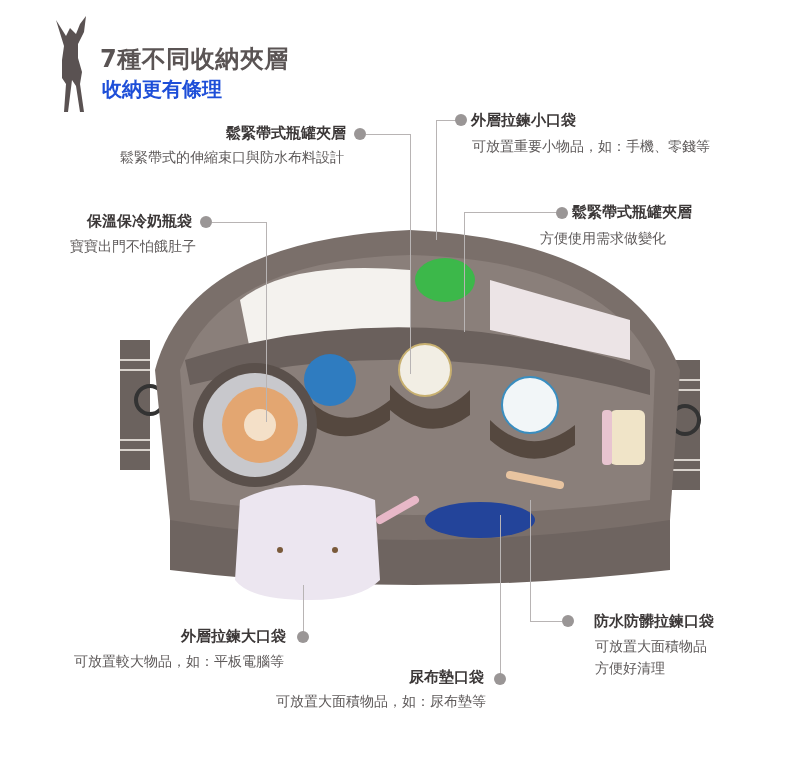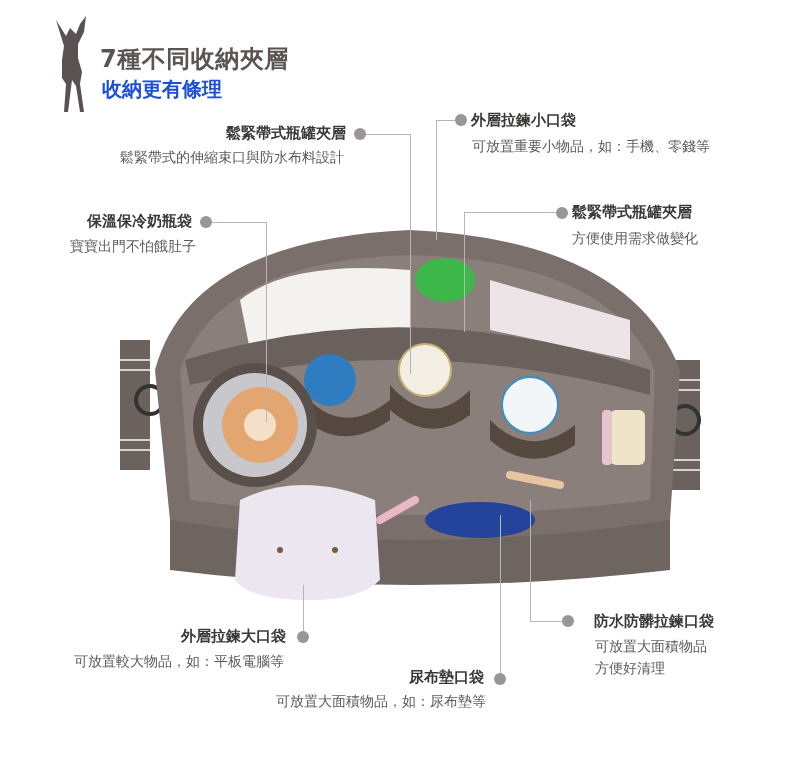--- a/index.html
+++ b/index.html
@@ -109,21 +109,21 @@
 <div class="dot" style="left:455px;top:114px"></div>
 <div class="abs lbl-title" style="left:471px;top:111px">外層拉鍊小口袋</div>
 <div class="abs lbl-desc" style="left:472px;top:135px">可放置重要小物品，如：手機、零錢等</div>
 
 <div class="abs right lbl-title" style="right:608px;top:212px">保溫保冷奶瓶袋</div>
 <div class="dot" style="left:200px;top:216px"></div>
 <div class="abs right lbl-desc" style="right:604px;top:235px">寶寶出門不怕餓肚子</div>
 
 <div class="dot" style="left:556px;top:207px"></div>
 <div class="abs lbl-title" style="left:572px;top:203px">鬆緊帶式瓶罐夾層</div>
-<div class="abs lbl-desc" style="left:572px;top:227px">方便使用需求做變化</div>
+<div class="abs lbl-desc" style="left:540px;top:227px">方便使用需求做變化</div>
 
 <div class="abs right lbl-title" style="right:514px;top:627px">外層拉鍊大口袋</div>
 <div class="dot" style="left:297px;top:631px"></div>
 <div class="abs right lbl-desc" style="right:516px;top:650px">可放置較大物品，如：平板電腦等</div>
 
 <div class="abs right lbl-title" style="right:316px;top:668px">尿布墊口袋</div>
 <div class="dot" style="left:494px;top:673px"></div>
 <div class="abs right lbl-desc" style="right:314px;top:690px">可放置大面積物品，如：尿布墊等</div>
 
 <div class="dot" style="left:562px;top:615px"></div>

